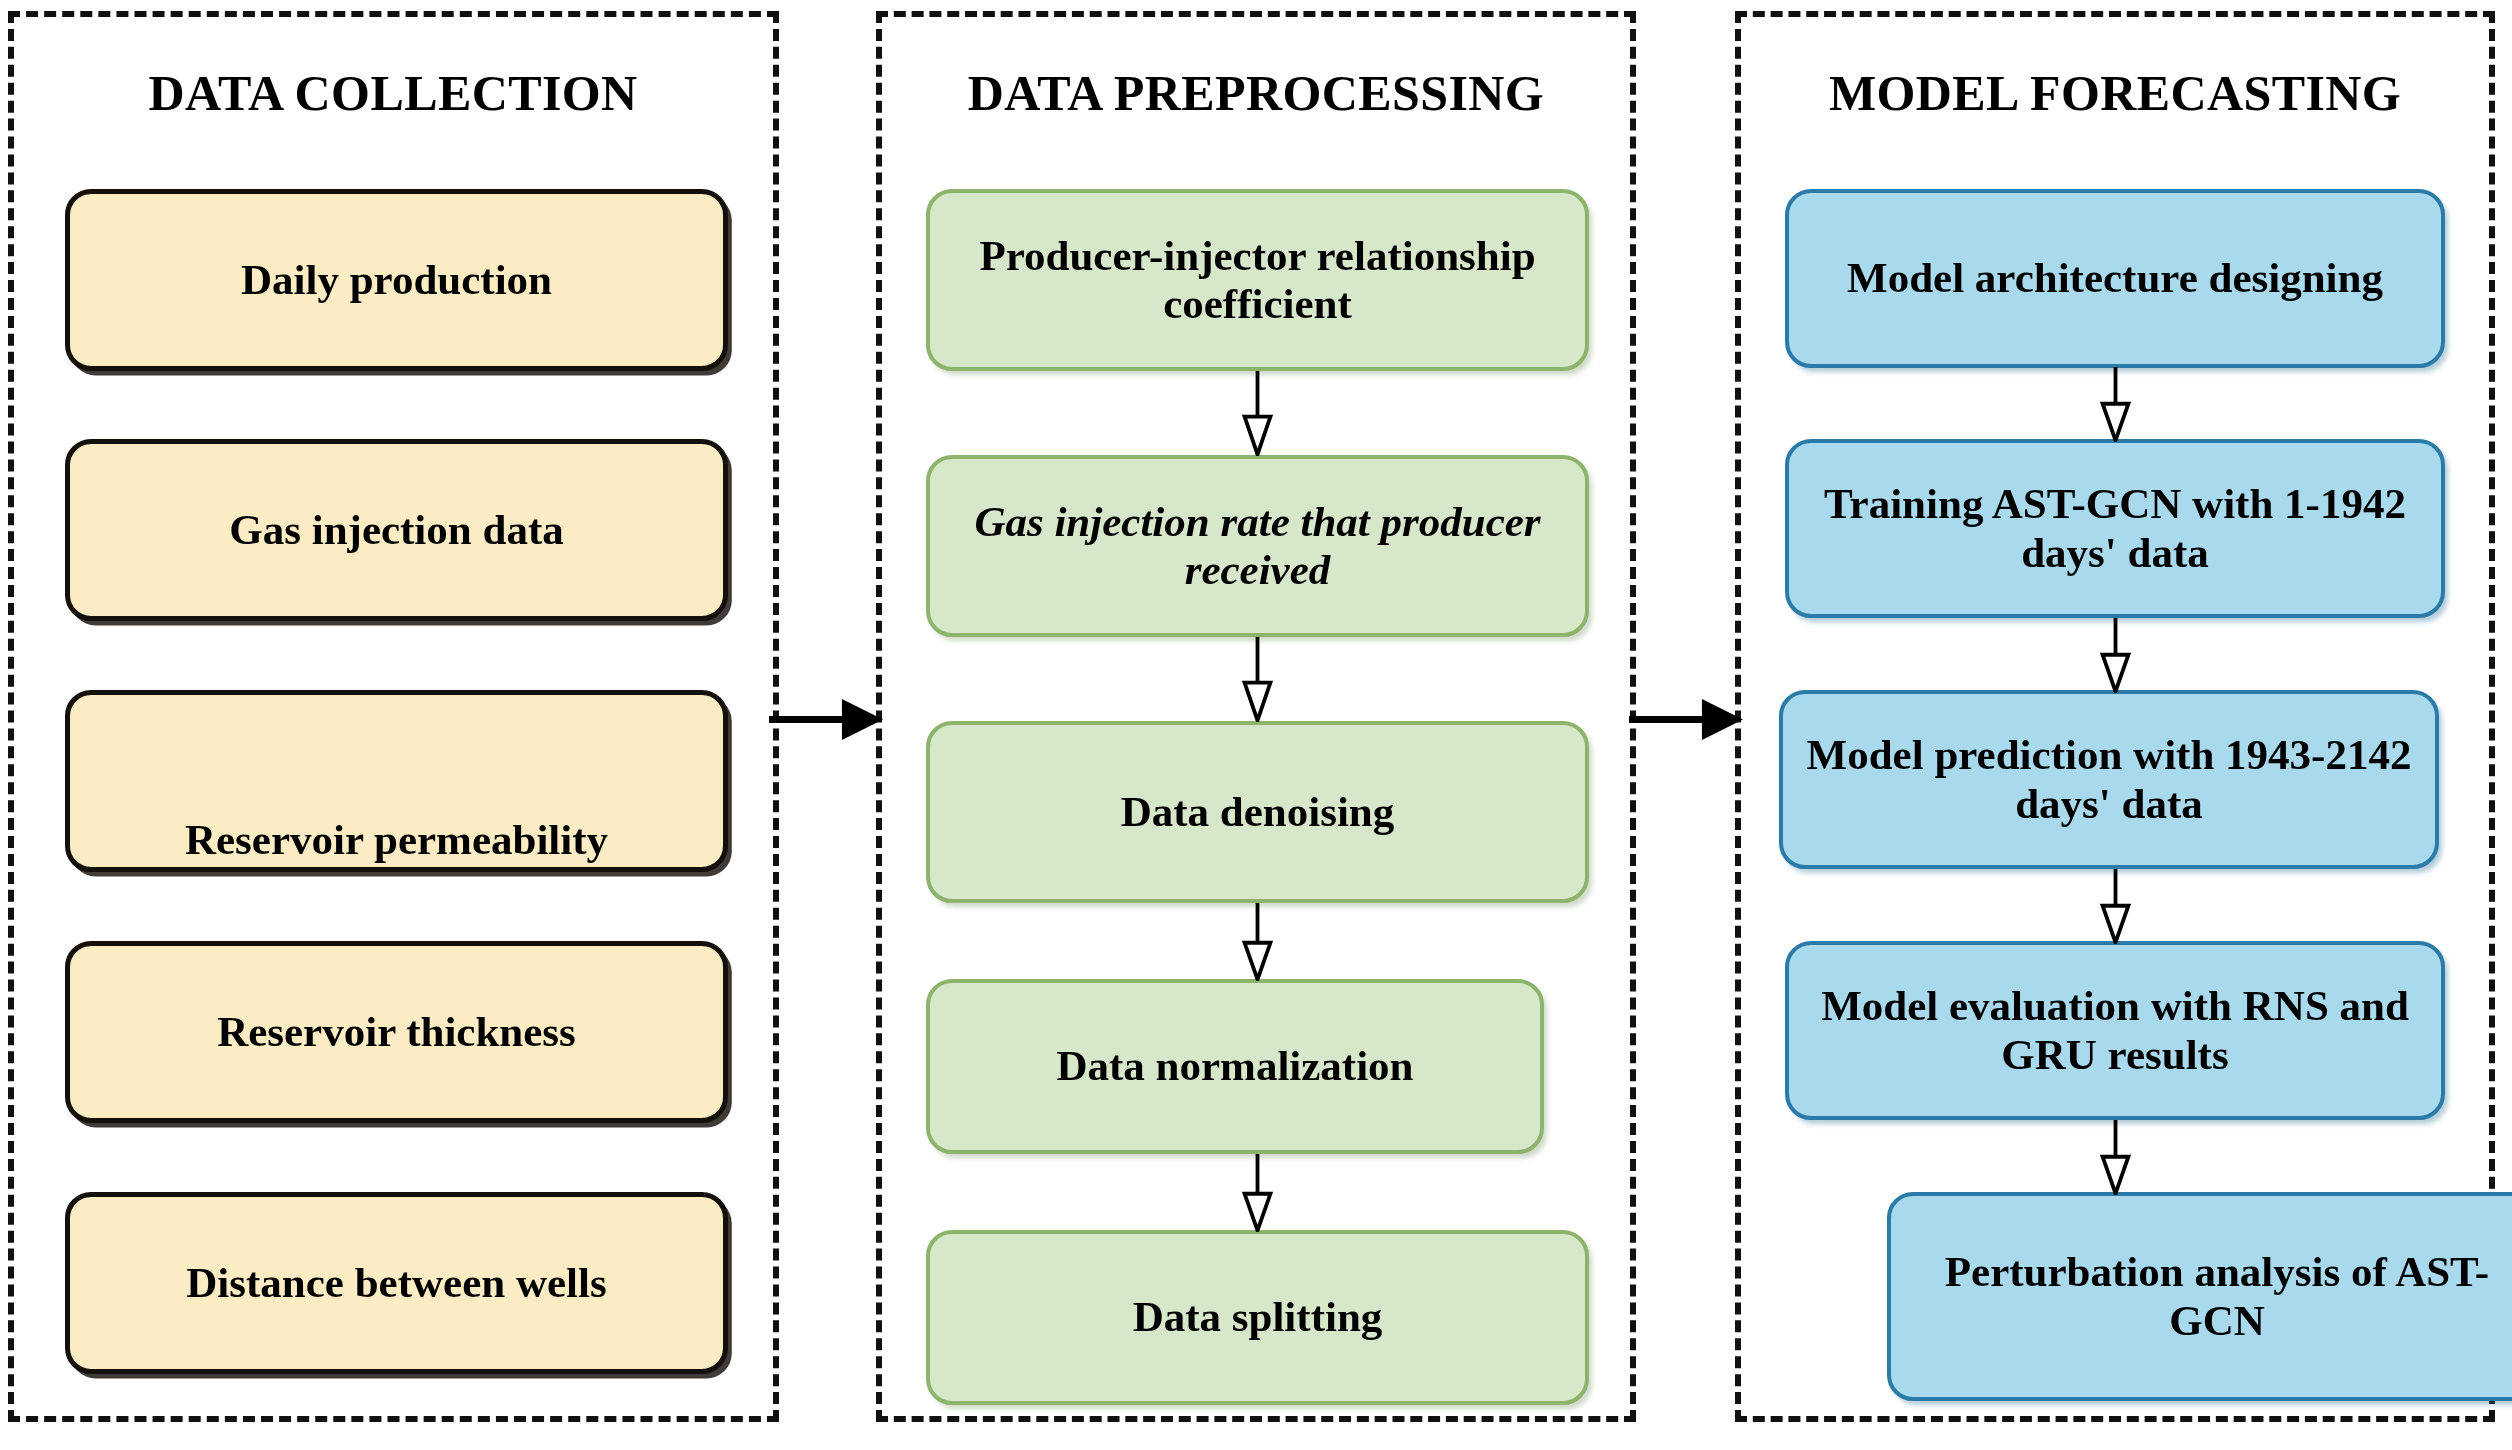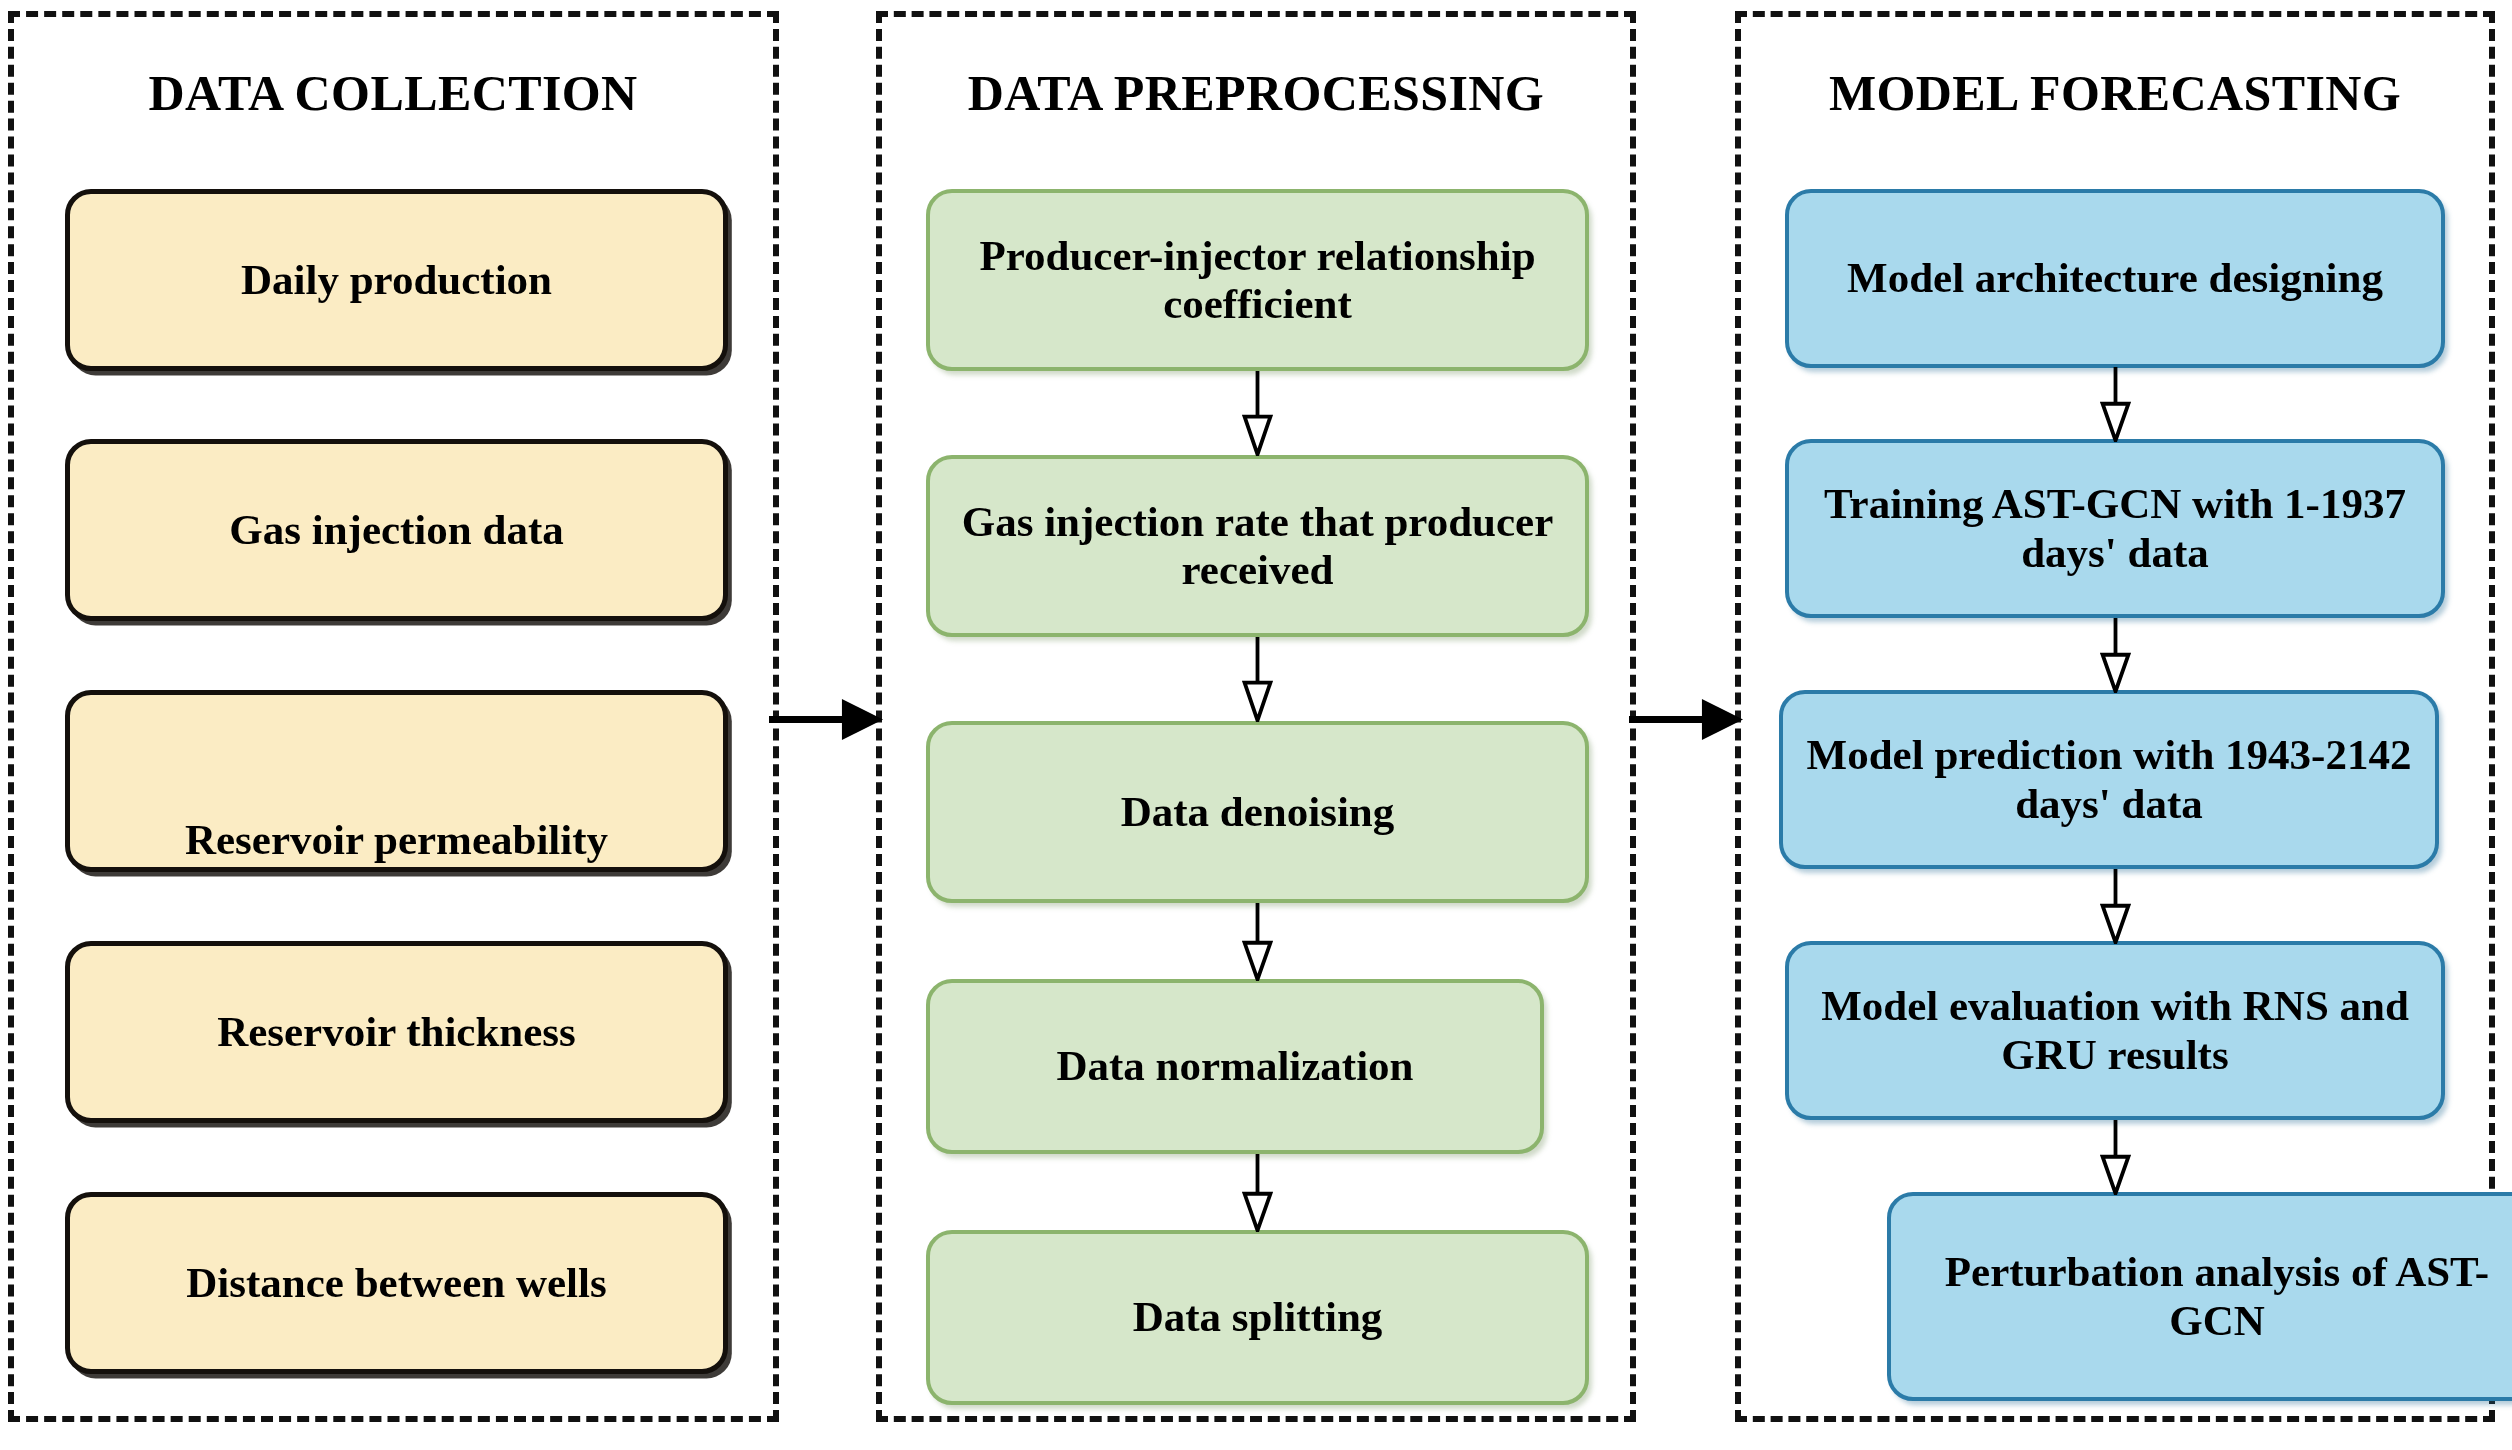--- a/index.html
+++ b/index.html
@@ -121,21 +121,21 @@
   </div>
 
   <div class="stage" id="stage-preprocess">
     <div class="stage-title">DATA PREPROCESSING</div>
   </div>
 
   <div class="node green" style="left:926px; top:189px; width:663px; height:182px;">
     <span>Producer-injector relationship coefficient</span>
   </div>
 
-  <div class="node green" style="left:926px; top:455px; width:663px; height:182px;">
+  <div class="node green" style="left:926px; top:455px; width:663px; height:182px;font-style:italic;">
     <span>Gas injection rate that producer received</span>
   </div>
 
   <div class="node green" style="left:926px; top:721px; width:663px; height:182px;text-align:right;">
     <span>Data denoising</span>
   </div>
 
   <div class="node green" style="left:926px; top:979px; width:618px; height:175px;">
     <span>Data normalization</span>
   </div>
@@ -171,21 +171,21 @@
 
   <div class="stage" id="stage-forecasting">
     <div class="stage-title">MODEL FORECASTING</div>
   </div>
 
   <div class="node blue" style="left:1785px; top:189px; width:660px; height:179px;">
     <span>Model architecture designing</span>
   </div>
 
   <div class="node blue" style="left:1785px; top:439px; width:660px; height:179px;">
-    <span>Training AST-GCN with 1-1937 days' data</span>
+    <span>Training AST-GCN with 1-1942 days' data</span>
   </div>
 
   <div class="node blue" style="left:1779px; top:690px; width:660px; height:179px;">
     <span>Model prediction with 1943-2142 days' data</span>
   </div>
 
   <div class="node blue" style="left:1785px; top:941px; width:660px; height:179px;">
     <span>Model evaluation with RNS and GRU results</span>
   </div>
 

